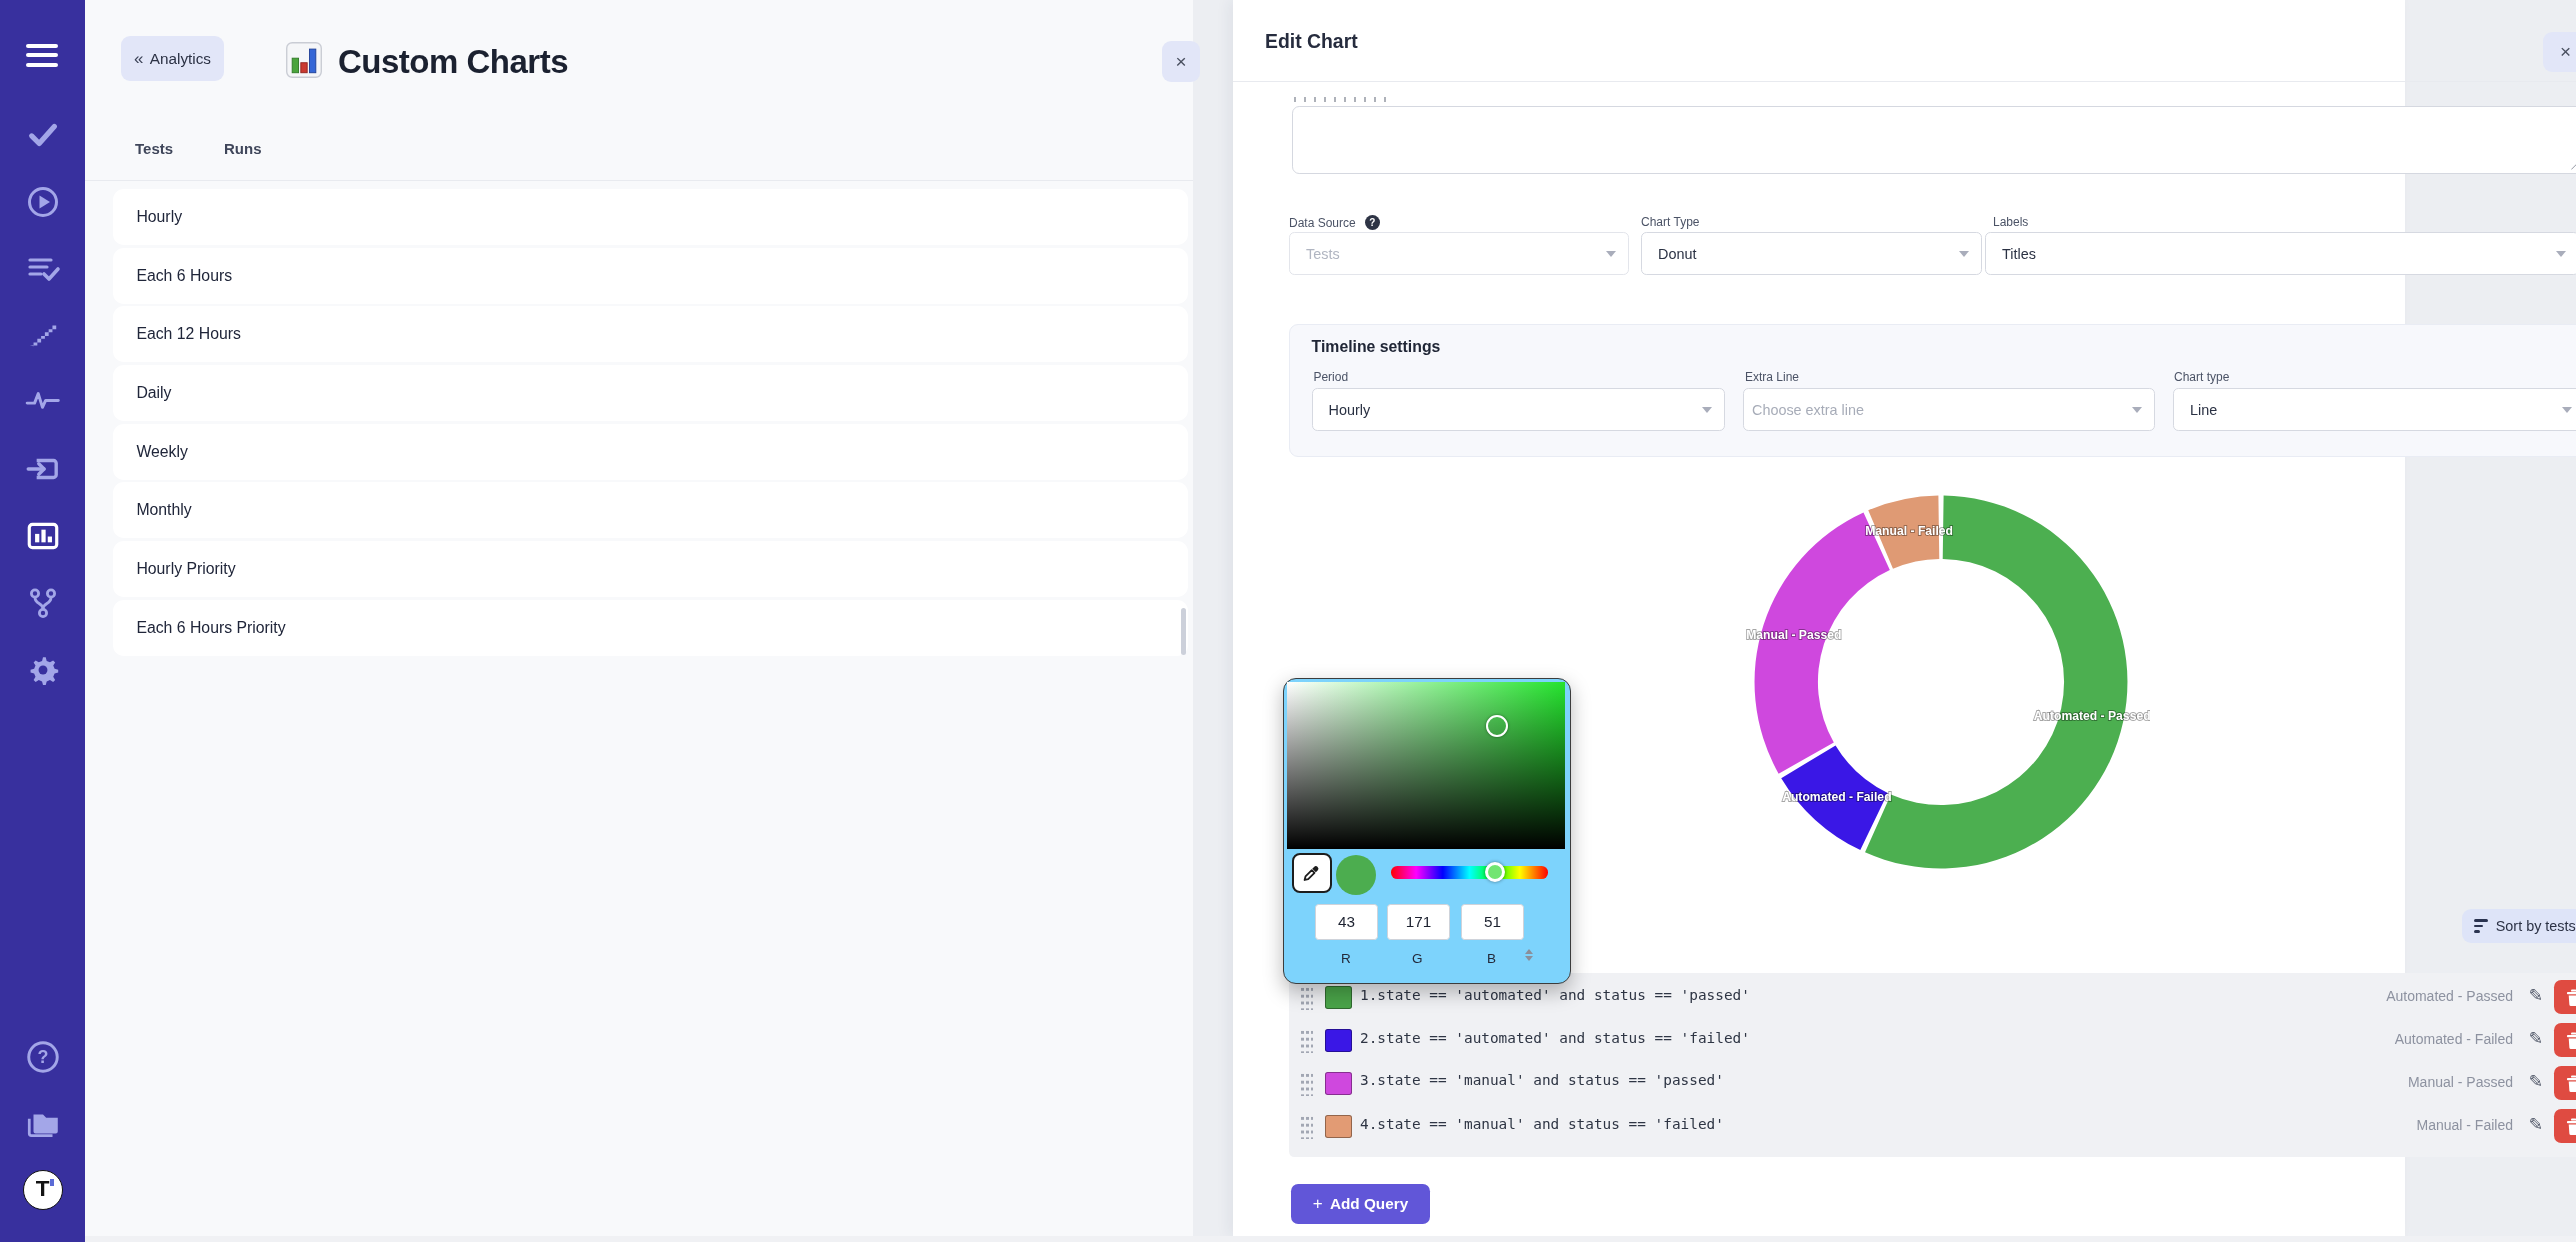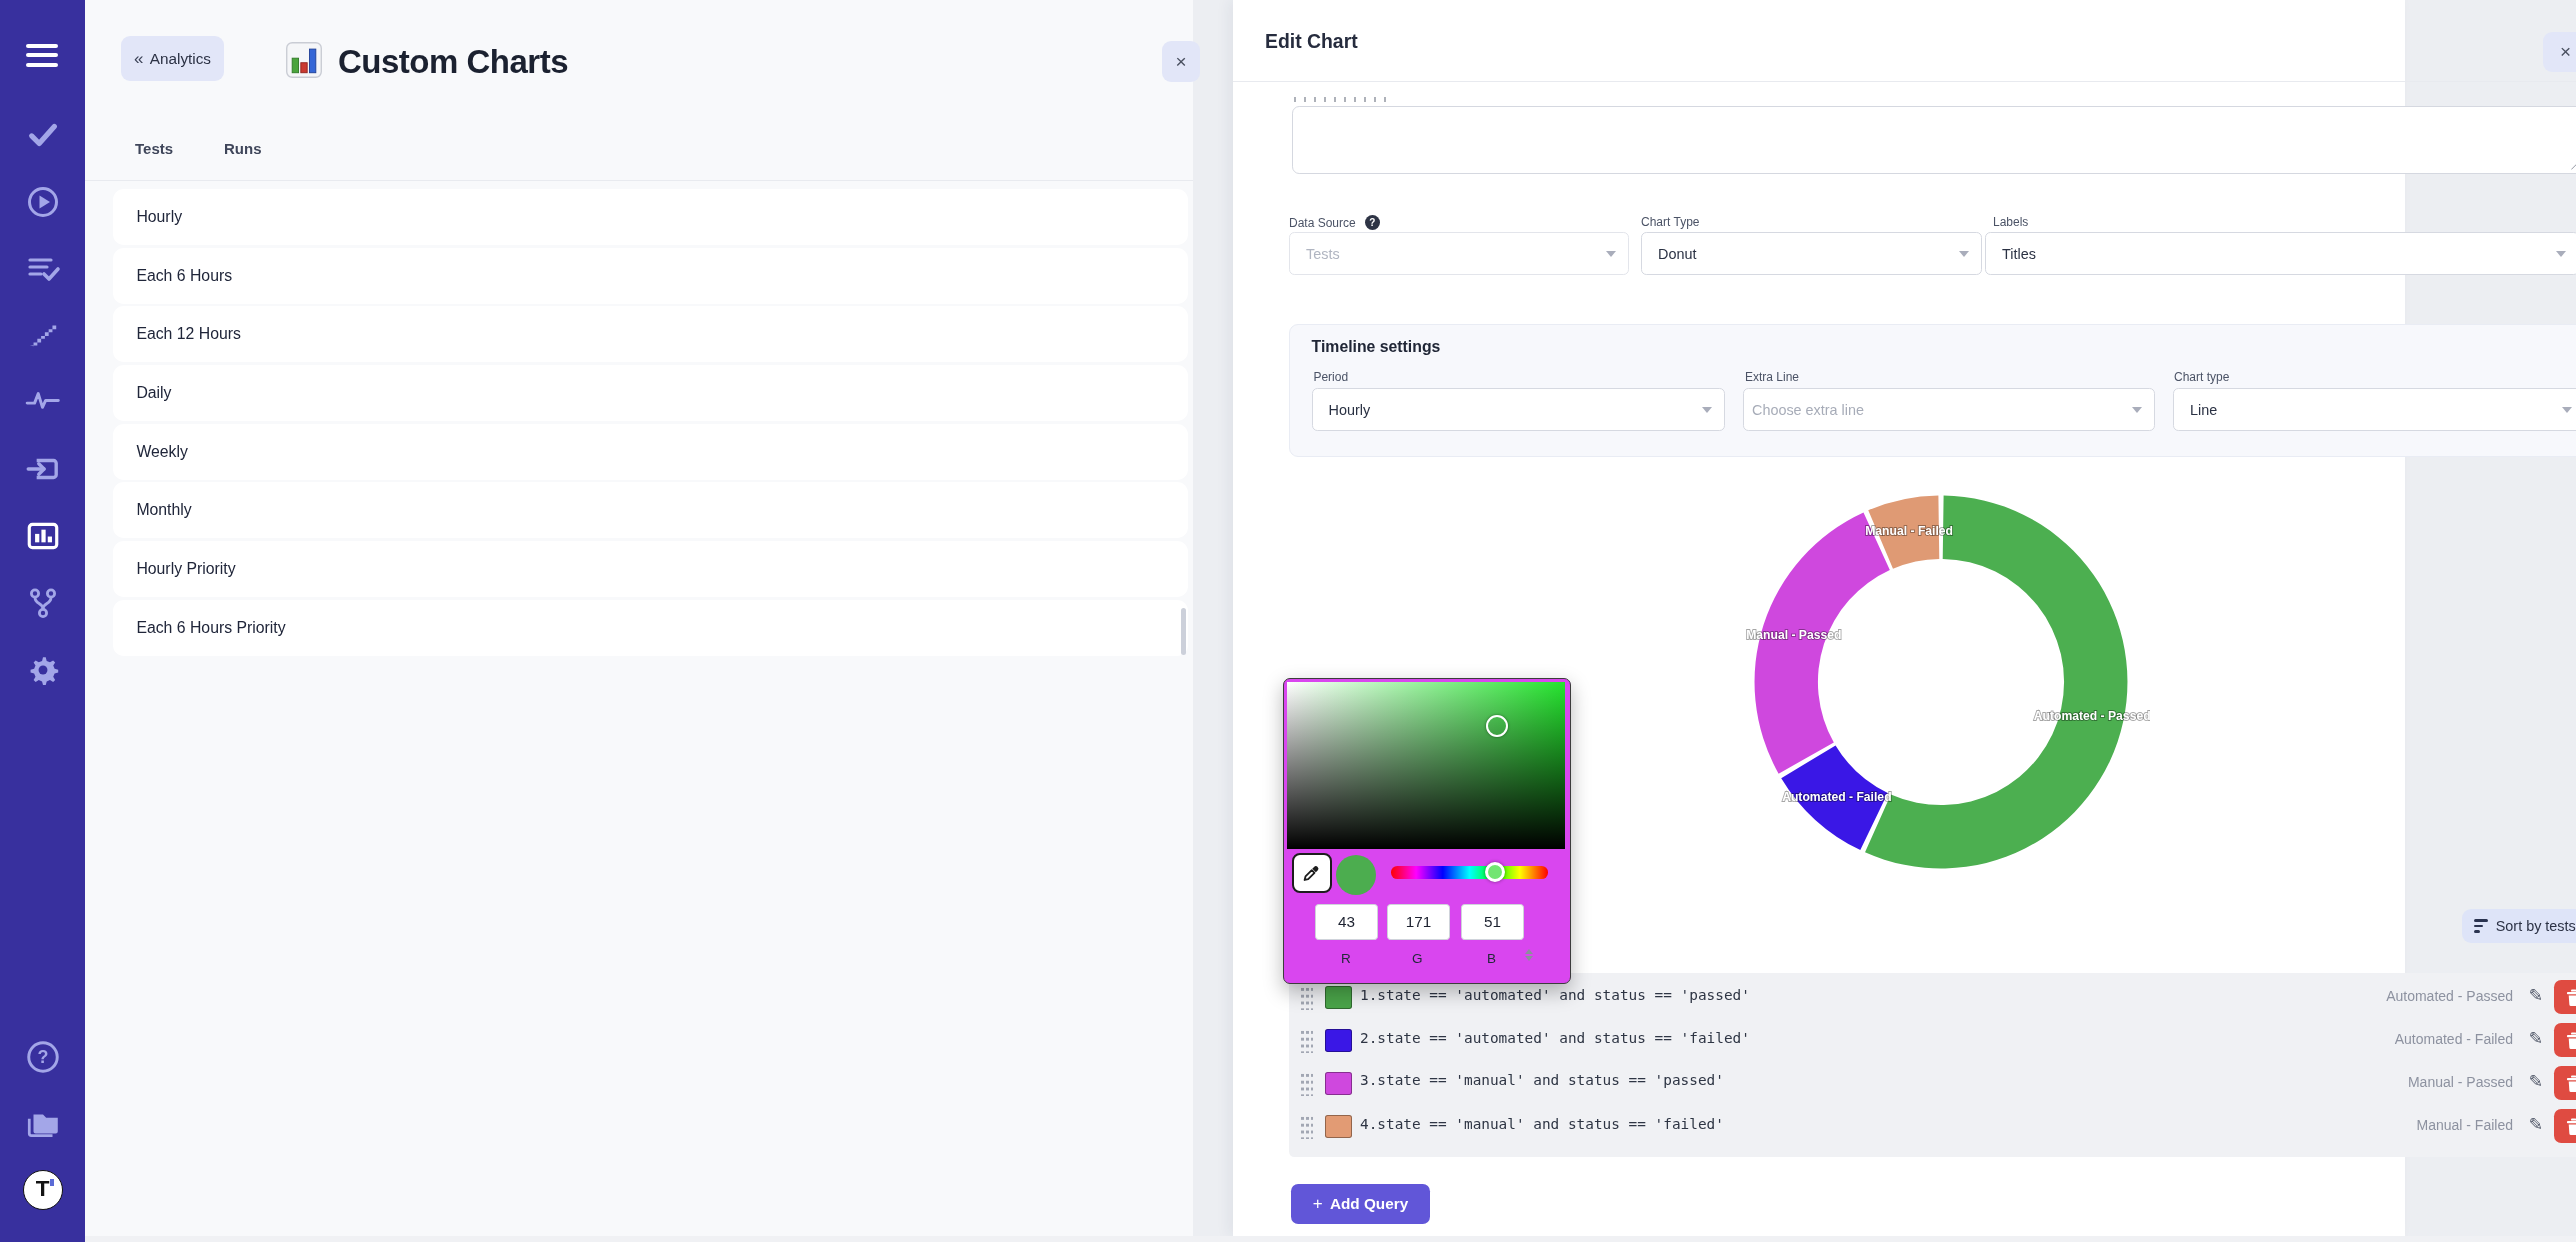--- a/index.html
+++ b/index.html
@@ -35,22 +35,22 @@
         background-size:5px 6.8px;}
   .swatch{width:27px;height:23.4px;border-radius:2.7px;border:0.9px solid rgba(0,0,0,.35);box-sizing:border-box;background:#ccc;}
   .qtext{font-family:"DejaVu Sans Mono",monospace;font-size:14.4px;color:#2e3544;white-space:pre;}
   .qlabel{font-size:14px;color:#8d92a0;}
   .trash{width:40px;height:34px;background:#df4b41;border-radius:7.2px;display:flex;align-items:center;
          justify-content:center;cursor:pointer;}
   .pencil{font-size:17px;color:#4b5263;cursor:pointer;line-height:1;}
   svg text.donut-label{fill:#fff;font-weight:700;font-size:13.5px;font-family:"Liberation Sans",sans-serif;
        paint-order:stroke;stroke:rgba(0,0,0,.35);stroke-width:2px;}
   
-  #picker{left:1283px;top:678px;width:286px;height:304px;background:#d946ef;border:1.4px solid #3c3c3c;
-          border-radius:7px;box-shadow:0 7.2px 20px rgba(0,0,0,.28);z-index:50;}
+  #picker{left:1283px;top:678px;width:286px;height:304px;background:#7dd3fc;border:1.4px solid #3c3c3c;
+          border-radius:13px;box-shadow:0 7.2px 20px rgba(0,0,0,.28);z-index:50;}
   #satarea{left:2.7px;top:2.7px;width:278px;height:167px;
      background:linear-gradient(to top,#000,rgba(0,0,0,0)),linear-gradient(to right,#fff,#25e32e);}
   .ring{border-radius:50%;border:2.3px solid #fff;box-shadow:0 0 2.7px rgba(0,0,0,.5);}
   #huebar{left:107px;top:187px;width:157px;height:12.6px;border-radius:6.3px;
      background:linear-gradient(to right,#f00 0%,#f0f 16%,#00f 33%,#0ff 50%,#0f0 66%,#ff0 82%,#f00 100%);}
   .numin{position:absolute;width:63px;height:36px;border:0.9px solid #cfd3da;border-radius:3.6px;
      text-align:center;font-size:15.3px;color:#1d2230;font-family:"Liberation Sans",sans-serif;box-sizing:border-box;}
   .rgb-lab{position:absolute;font-size:13.5px;color:#23293a;}
   .tri-up{width:0;height:0;border-left:4px solid transparent;border-right:4px solid transparent;
           border-bottom:5.4px solid #8a8f9a;}

